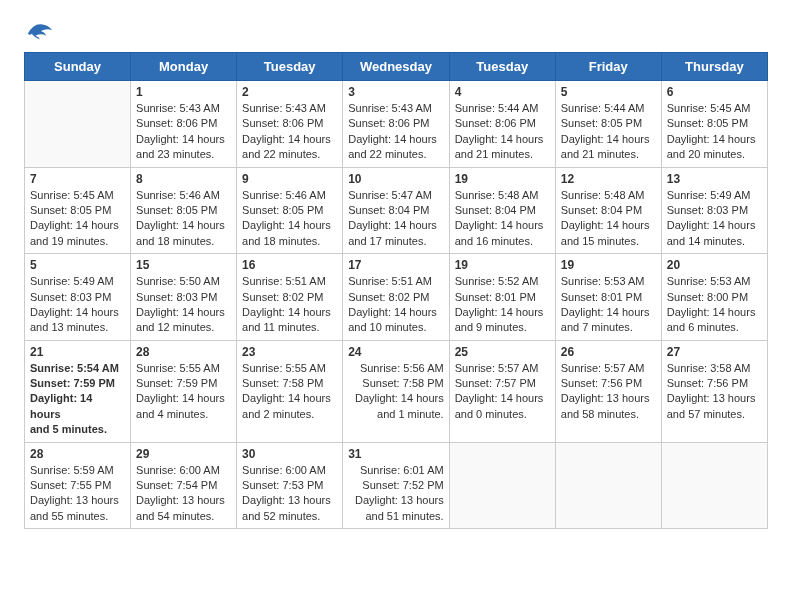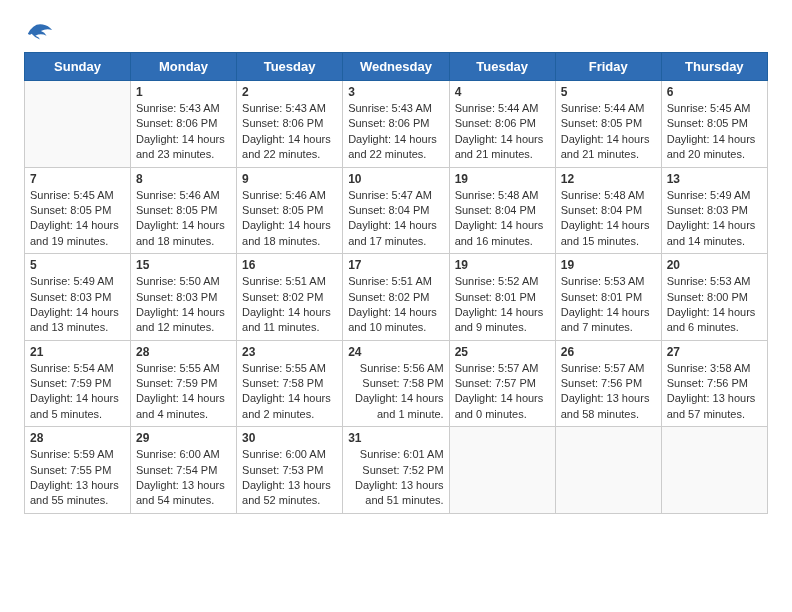--- a/index.html
+++ b/index.html
@@ -266,21 +266,21 @@
           <span class="day-number">20</span>
           <div class="day-info" style="white-space: pre-line;">Sunrise: 5:53 AM
 Sunset: 8:00 PM
 Daylight: 14 hours
 and 6 minutes.</div>
         </td>
       </tr>
       <tr>
         <td>
           <span class="day-number">21</span>
-          <div class="day-info" style="white-space: pre-line;">Sunrise: 5:54 AM
+          <div class="day-info" style="white-space: pre-line; font-weight: bold;">Sunrise: 5:54 AM
 Sunset: 7:59 PM
 Daylight: 14 hours
 and 5 minutes.</div>
         </td>
         <td>
           <span class="day-number">28</span>
           <div class="day-info" style="white-space: pre-line;">Sunrise: 5:55 AM
 Sunset: 7:59 PM
 Daylight: 14 hours
 and 4 minutes.</div>

